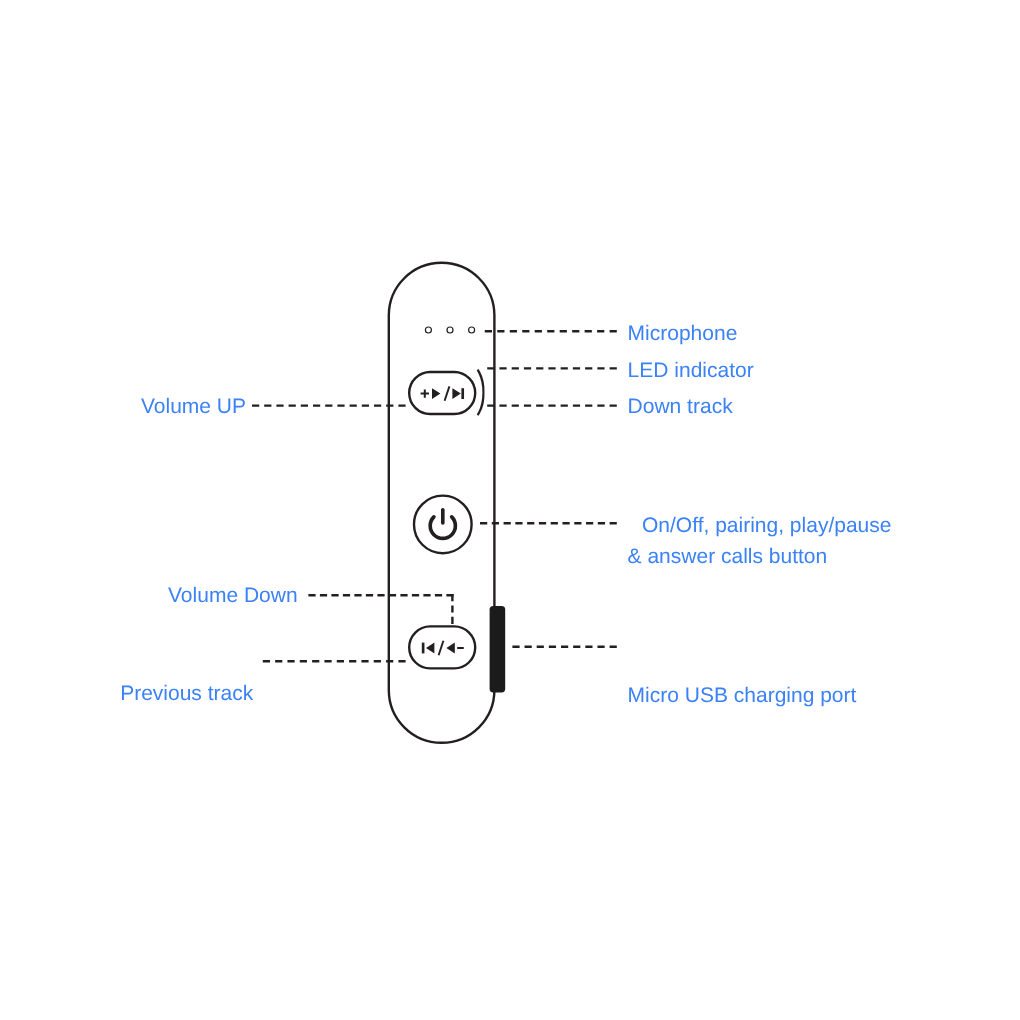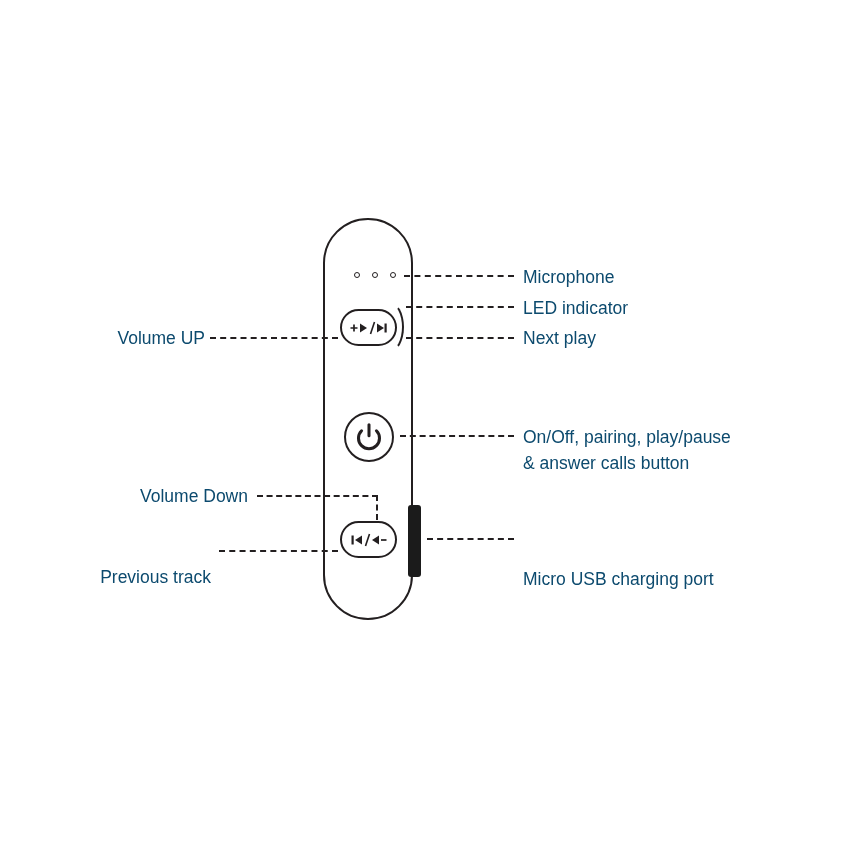--- a/index.html
+++ b/index.html
@@ -49,21 +49,21 @@
     position:absolute;left:408px;top:505px;width:13px;height:72px;
     background:#1b1b1b;border-radius:3px;
   }
   
   .dash-h{position:absolute;height:0;border-top:2.2px dashed #231f20;}
   .dash-v{position:absolute;width:0;border-left:2.2px dashed #231f20;}
   
   .label{
     position:absolute;
     font-size:17.5px;line-height:22px;font-weight:400;
-    white-space:nowrap;color:#0c4a6e;
+    white-space:nowrap;color:#3b82f6;
   }
   .label.right-align{text-align:left;}
   .label.multi{white-space:normal;line-height:26px;}
   svg{display:block;}
 </style>
 </head>
 <body>
 
 <div class="canvas">
 
@@ -115,20 +115,20 @@
   <div class="dash-v" style="left:376px;top:495px;height:25px;"></div>
   <div class="dash-h" style="left:219px;top:550px;width:119px;"></div>
   <div class="dash-h" style="left:427px;top:538px;width:87px;"></div>
 
   <div class="label right-align" style="right:645px;top:327px;">Volume UP</div>
   <div class="label right-align" style="right:602px;top:485px;">Volume Down</div>
   <div class="label right-align" style="right:639px;top:566px;">Previous track</div>
 
   <div class="label" style="left:523px;top:266px;">Microphone</div>
   <div class="label" style="left:523px;top:297px;">LED indicator</div>
-  <div class="label" style="left:523px;top:327px;">Next play</div>
+  <div class="label" style="left:523px;top:327px;">Down track</div>
   <div class="label multi" style="left:523px;top:424px;width:260px;">
-    <span style="display:block;">On/Off, pairing, play/pause</span>
+    <span style="display:block;margin-left:12px;">On/Off, pairing, play/pause</span>
     <span style="display:block;">&amp; answer calls button</span>
   </div>
   <div class="label" style="left:523px;top:528px;margin-top:40px;">Micro USB charging port</div>
 
 </div>
 
 </body></html>

